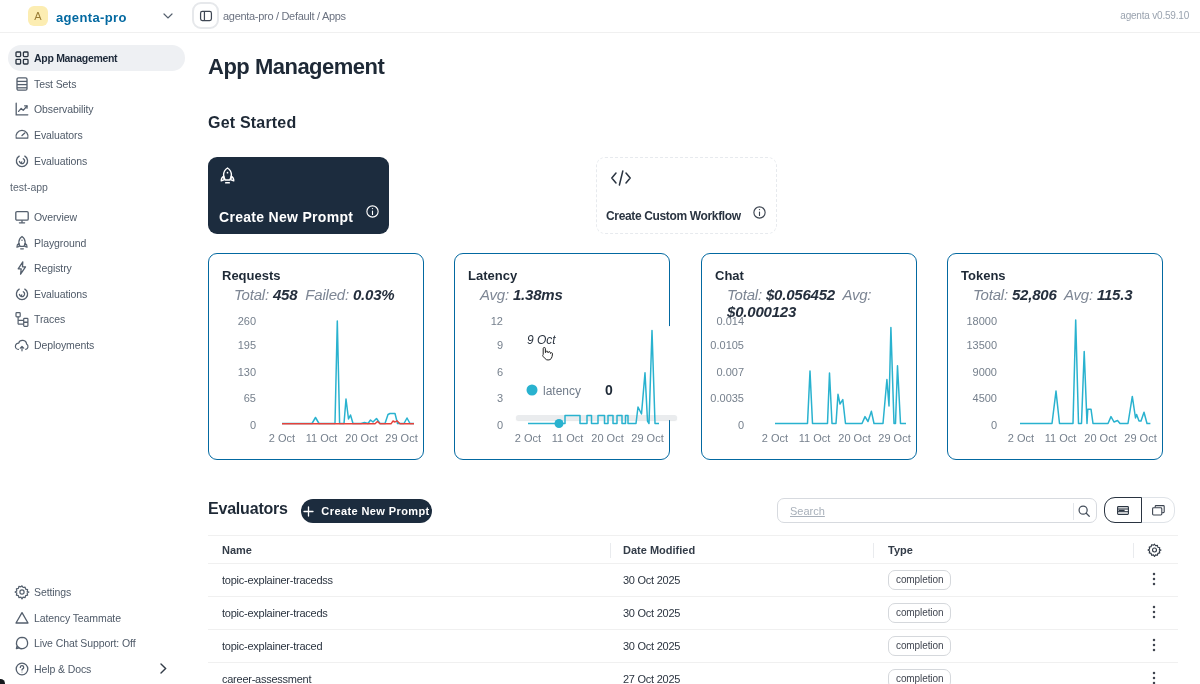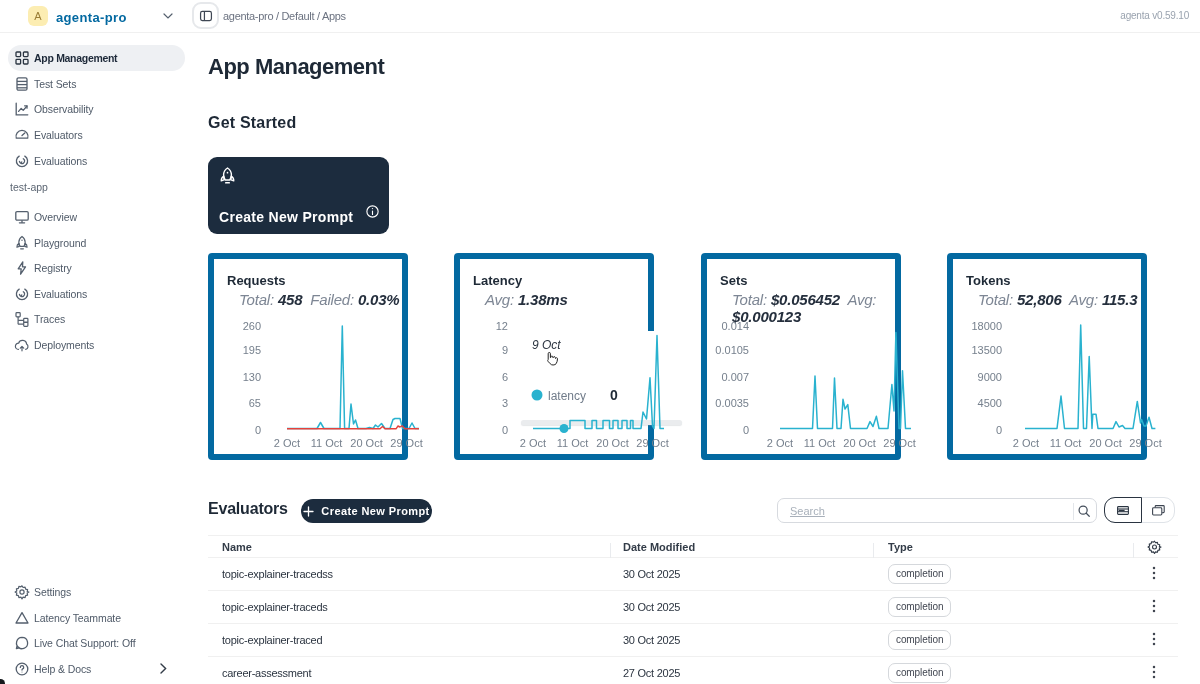--- a/index.html
+++ b/index.html
@@ -24,42 +24,42 @@
 h2.gs{position:absolute;left:208px;top:114px;font-size:16px;font-weight:bold;letter-spacing:.2px;color:#1e2936;}
 
 .gcard{position:absolute;top:157px;height:77px;border-radius:9px;}
 .gcard .ic{position:absolute;left:13px;top:11px;}
 .gcard .lbl{position:absolute;left:9px;top:51px;font-size:12px;font-weight:bold;letter-spacing:-.35px;}
 .gcard .inf{position:absolute;right:9px;top:47px;}
 #gc1{left:208px;width:181px;background:#1c2c3e;color:#fff;}
 #gc2{left:403px;width:182px;border:1px dashed #e7eaee;background:#fff;color:#2a3441;}
 #gc3{left:596px;width:181px;border:1px dashed #e7eaee;background:#fff;color:#2a3441;}
 
-.ccard{position:absolute;top:253px;width:200px;height:207px;border:6px solid #0369a1;border-radius:4px;background:#fff;}
+.ccard{position:absolute;top:253px;width:216px;height:207px;border:1px solid #0369a1;border-radius:9px;background:#fff;}
 .ccard .ct{position:absolute;left:13px;top:14px;font-size:13px;font-weight:bold;color:#1e2936;}
 .ccard .cs{position:absolute;left:25px;top:32px;font-size:15px;letter-spacing:-.2px;color:#7d8694;font-style:italic;}
 .ccard .cs b{color:#252f3d;}
 .ccard svg.plot{position:absolute;left:0;top:0;z-index:3;}
 
 #ttip{position:absolute;left:61px;top:72px;width:161px;height:90px;background:#fff;border-radius:8px;z-index:2;}
 #ttbar{position:absolute;left:61px;top:161px;width:161px;height:5px;border-radius:3px;background:#eaecee;z-index:2;box-shadow:0 1px 1px rgba(150,158,168,.25);}
 #ttxt{position:absolute;left:0;top:0;width:232px;height:207px;z-index:4;pointer-events:none;}
 
 h2.app{position:absolute;left:208px;top:500px;font-size:16px;font-weight:bold;letter-spacing:-.2px;color:#1e2936;}
 #newbtn{position:absolute;left:301px;top:499px;width:131px;height:24px;border-radius:12px;background:#1c2c3e;color:#fff;font-size:11px;font-weight:bold;letter-spacing:.4px;display:flex;align-items:center;justify-content:center;}
 #search{position:absolute;left:777px;top:498px;width:320px;height:25px;border:1px solid #d7dadf;border-radius:7px;background:#fff;}
 #search .ph{position:absolute;left:12px;top:6px;font-size:11px;color:#a8b0ba;text-decoration:underline;}
 #search .sep{position:absolute;right:22px;top:4px;width:1px;height:17px;background:#e3e6ea;}
 #seg{position:absolute;left:1104px;top:497px;width:71px;height:26px;border:1px solid #dfe3e8;border-radius:11px;background:#fff;}
 #seg .half{position:absolute;top:0;width:35px;height:24px;display:flex;align-items:center;justify-content:center;}
 #seg .sel{left:-1px;top:-1px;width:38px;height:26px;border:1.5px solid #2a3441;border-radius:11px 0 0 11px;background:#fff;}
 
 #tbl{position:absolute;left:208px;top:535px;width:970px;}
 .trow{position:relative;height:33px;border-bottom:1px solid #f0f0f0;font-size:11px;letter-spacing:-.25px;color:#2b3440;}
-.thead{position:relative;height:23px;border-top:1px solid #f0f0f0;border-bottom:1px solid #f0f0f0;font-size:11px;font-weight:bold;color:#333c48;}
+.thead{position:relative;height:29px;border-top:1px solid #f0f0f0;border-bottom:1px solid #f0f0f0;font-size:11px;font-weight:bold;color:#333c48;}
 .c1{position:absolute;left:14px;top:50%;transform:translateY(-50%);}
 .c2{position:absolute;left:415px;top:50%;transform:translateY(-50%);}
 .c3{position:absolute;left:680px;top:50%;transform:translateY(-50%);}
 .c4{position:absolute;left:932px;top:50%;transform:translateY(-50%);width:28px;text-align:center;}
 .vsep{position:absolute;top:7px;width:1px;height:15px;background:#e9ebee;}
 .tag{display:inline-block;border:1px solid #d5d8dc;border-radius:7px;padding:2px 7px 3px;font-size:10px;letter-spacing:-.1px;color:#414651;background:#fff;line-height:13px;}
 </style>
 </head>
 <body>
 <div id="stage">
@@ -216,20 +216,31 @@
         <circle cx="8" cy="5.4" r="0.8" fill="#fff" stroke="none"></circle>
         <path d="M4.5 8.7C2.9 9.6 2 11.3 2.1 13.1l2.7-.9z" stroke-linejoin="round"></path>
         <path d="M11.5 8.7c1.6.9 2.5 2.6 2.4 4.4l-2.7-.9z" stroke-linejoin="round"></path>
         <path d="M6.4 14.9h3.2" stroke-width="1.6" stroke-linecap="round"></path>
       </svg>
   <div class="lbl" style="font-size:14px;letter-spacing:.3px;top:52px;left:11px">Create New Prompt</div>
   <svg class="inf" width="15" height="15" viewBox="0 0 16 16" fill="none" stroke="#fff" stroke-width="1.2">
         <circle cx="8" cy="8" r="6"></circle>
         <line x1="8" y1="7.4" x2="8" y2="11.2" stroke-linecap="round"></line>
         <circle cx="8" cy="4.9" r="0.7" fill="#fff" stroke="none"></circle>
+      </svg>
+</div>
+<div class="gcard" id="gc3">
+  <svg class="ic" width="22" height="18" viewBox="0 0 22 18" fill="none" stroke="#2a3441" stroke-width="1.5" stroke-linecap="round" stroke-linejoin="round">
+        <path d="M6 4L1.8 9 6 14M16 4l4.2 5-4.2 5M12.8 2l-3.4 14"></path>
+      </svg>
+  <div class="lbl">Create Custom Workflow</div>
+  <svg class="inf" width="15" height="15" viewBox="0 0 16 16" fill="none" stroke="#3c4450" stroke-width="1.2">
+        <circle cx="8" cy="8" r="6"></circle>
+        <line x1="8" y1="7.4" x2="8" y2="11.2" stroke-linecap="round"></line>
+        <circle cx="8" cy="4.9" r="0.7" fill="#3c4450" stroke="none"></circle>
       </svg>
 </div>
 
 <div class="ccard" style="left:208px">
   <div class="ct">Requests</div>
   <div class="cs">Total: <b>458</b>&nbsp; Failed: <b>0.03%</b></div>
   <svg class="plot" width="232" height="207" viewBox="0 0 232 207">
     <g font-size="11" fill="#76808d" text-anchor="end">
       <text x="47" y="70.5">260</text>
           <text x="47" y="95">195</text>
@@ -278,21 +289,21 @@
     <circle>
     <svg class="abs" style="left:71px;top:130px" width="12" height="12">
             <circle cx="6" cy="6" r="5.5" fill="#29b2cf"></circle>
           </svg>
     <div class="abs" style="left:88px;top:130px;font-size:12px;color:#717c8a;">latency</div>
     <div class="abs" style="left:150px;top:128px;font-size:14px;font-weight:bold;color:#1e2936;">0</div>
   </circle></div>
 </div>
 
 <div class="ccard" style="left:701px">
-  <div class="ct">Sets</div>
+  <div class="ct">Chat</div>
   <div class="cs">Total: <b>$0.056452</b>&nbsp; Avg: <b>$0.000123</b></div>
   <svg class="plot" width="232" height="207" viewBox="0 0 232 207">
     <g font-size="11" fill="#76808d" text-anchor="end">
       <text x="42" y="70.5">0.014</text>
           <text x="42" y="95">0.0105</text>
           <text x="42" y="121.5">0.007</text>
           <text x="42" y="148">0.0035</text>
           <text x="42" y="174.5">0</text>
     </g>
     <g font-size="11" fill="#76808d" text-anchor="middle">

